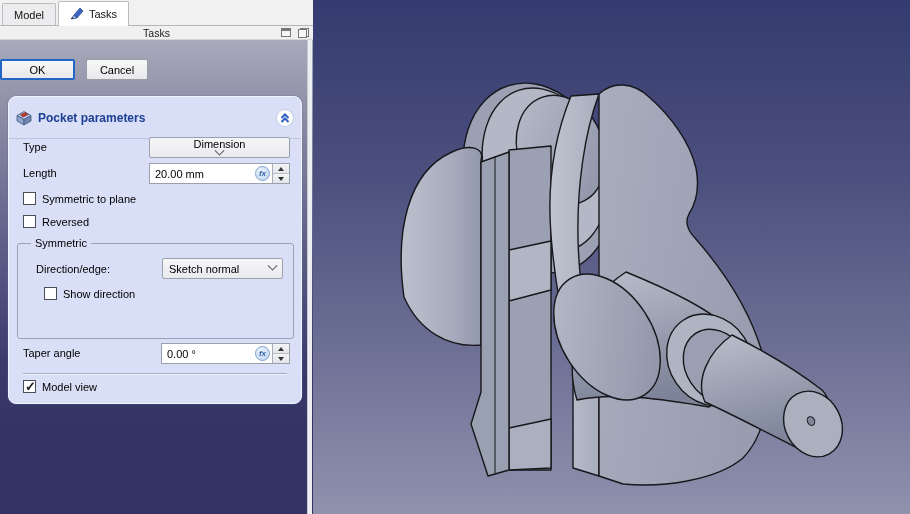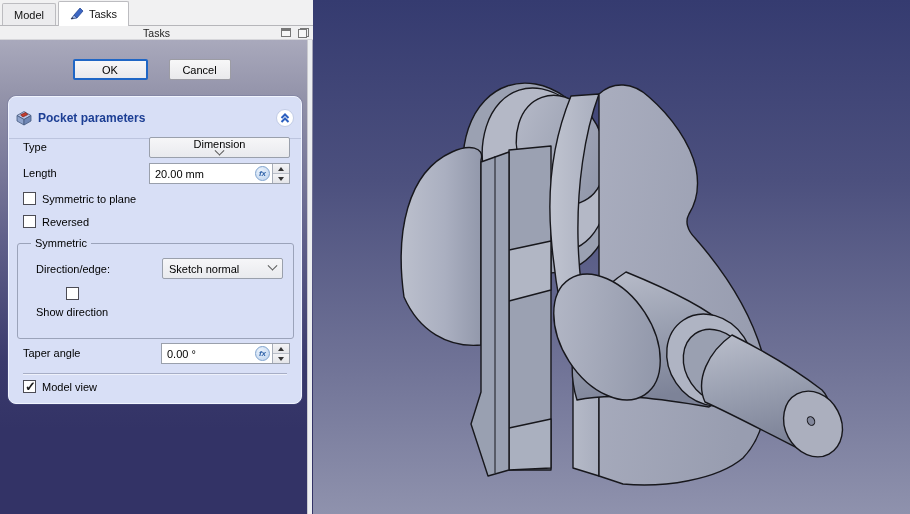--- a/index.html
+++ b/index.html
@@ -21,21 +21,21 @@
   .tb-icons { position:absolute; right:4px; top:2px; display:flex; gap:7px; }
   .ico-dock { width:10px; height:9px; border:1px solid #777; border-top:3px solid #777; background:#f7f7f7; }
   .ico-float { position:relative; width:11px; height:10px; }
   .ico-float::before { content:""; position:absolute; right:0; top:0; width:7px; height:7px; border:1px solid #777; background:#f0f0f1;}
   .ico-float::after  { content:""; position:absolute; left:0; bottom:0; width:7px; height:7px; border:1px solid #777; background:#f7f7f7;}
 
   .content { position:relative; height:474px;
     background:linear-gradient(180deg,#a9a9bc 0%, #9191a8 13%, #60608a 42%, #3a3a6c 68%, #333366 82%, #333366 100%); }
   .splitter { position:absolute; right:1px; top:0; bottom:0; width:5px; background:#eceef1; border-left:1px solid #c9c9cf; }
 
-  .btnrow { position:absolute; top:19px; left:0; right:10px; display:flex; justify-content:center; gap:21px; }
+  .btnrow { position:absolute; top:19px; left:0; right:10px; display:flex; justify-content:flex-start; gap:11px; }
   .btn { width:62px; height:21px; font-size:11px; color:#000; cursor:default;
     background:linear-gradient(#f7f7f8,#e9e9ec); border:1px solid #9c9ca4; border-radius:2px;
     font-family:"Liberation Sans", sans-serif; }
   .btn.ok { border:2px solid #1f66c5; width:75px; }
 
   .pocket-panel { position:absolute; left:8px; top:56px; width:294px; height:308px;
     background:#d8dff6; border:1px solid #f0f4fe; border-radius:8px;
     box-shadow:0 0 0 1px rgba(90,100,150,.25); font-size:11px; color:#000; }
   .ph { height:42px; display:flex; align-items:center; gap:6px; padding:0 7px;
     border-bottom:1px solid #bcc4de; }
@@ -158,21 +158,21 @@
           <span>Reversed</span>
         </div>
 
         <div class="group">
           <span class="group-title">Symmetric</span>
           <span class="row-label" style="left:18px; top:19px;">Direction/edge:</span>
           <div class="combo" style="left:144px; top:14px; width:121px;">
             <span class="cv">Sketch normal</span>
             <span class="chev"></span>
           </div>
-          <div class="cbrow" style="left:18px; top:43px;flex-direction:column;">
+          <div class="cbrow" style="left:26px; top:43px;">
             <span class="cb"></span>
             <span>Show direction</span>
           </div>
         </div>
 
         <span class="row-label" style="top:250px;">Taper angle</span>
         <div class="spinbox" style="left:152px; top:246px; width:129px;">
           <span class="val">0.00 °</span>
           <span class="fx">fx</span>
           <span class="spin">

